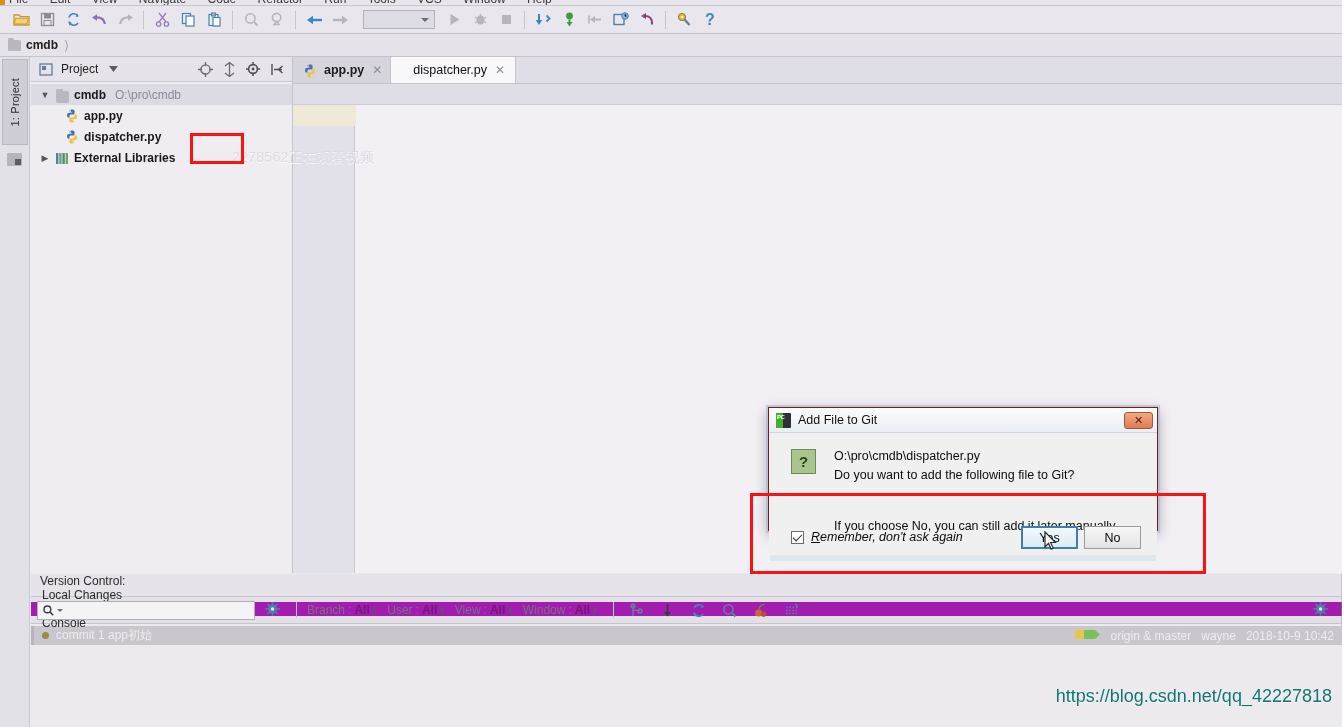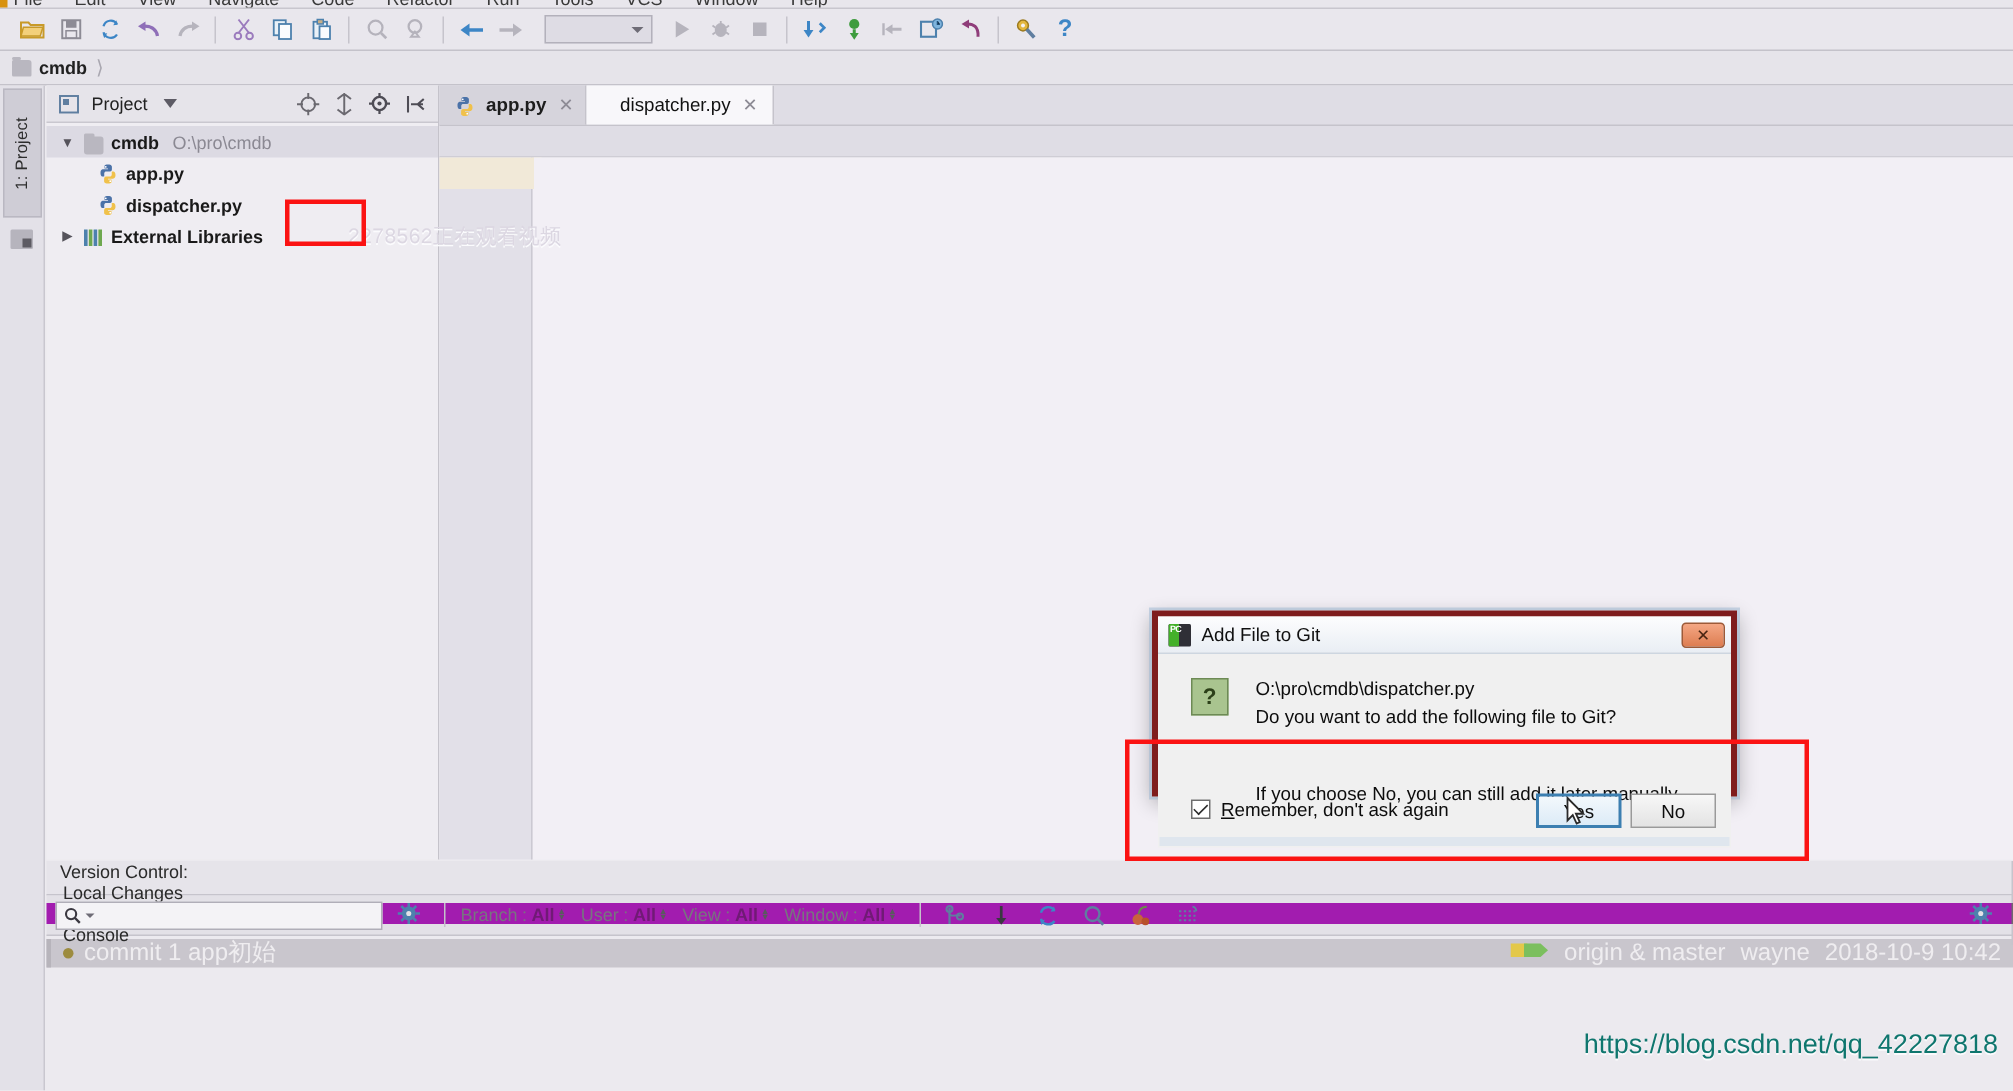--- a/index.html
+++ b/index.html
@@ -170,30 +170,30 @@
     display: flex; align-items: center; padding-left: 5px; gap: 3px;
   }
   .searchbox .cv { width:0;height:0;border-left:3px solid transparent;border-right:3px solid transparent;border-top:3px solid #6e6c76;}
   .fsep { width: 1px; height: 16px; background: #c4c2ca; margin: 0 5px; }
   .filt { display: flex; align-items: center; gap: 3px; color: #77757f; font-size: 12px; margin-right: 6px;}
   .filt b { color: #701a75; font-weight: bold; }
   .updn { display: inline-flex; flex-direction: column; line-height: 4px; color: #5b5960; font-size: 7px; }
 
   .loglist { height: 101px; background: #eceaef; padding-top: 2px; }
   .logrow { height: 19px; background: #c9c6cd; display: flex; align-items: center;
-            padding: 0 8px; gap: 7px; font-size: 16px; color: #efedf0;
+            padding: 0 8px; gap: 7px; font-size: 12px; color: #efedf0;
             border-left: 3px solid #b7b4bb; }
   .logdot { width: 7px; height: 7px; border-radius: 50%; background: #9d8c3f; flex: 0 0 7px; }
   .logright { margin-left: auto; display: flex; align-items: center; gap: 10px; color: #efedf0; }
 
   
   .dlg {
     position: absolute; left: 768px; top: 407px; width: 390px; height: 124px;
     background: #f0f0f0;
-    border: 4px solid #7f1d1d;
+    border: 1px solid #7f1d1d;
     box-shadow: 0 0 0 2px rgba(160,185,212,.55), 0 4px 13px rgba(0,0,0,.32);
   }
   .dlgtitle {
     height: 25px; display: flex; align-items: center; gap: 7px; padding: 0 4px 0 7px;
     background: linear-gradient(#fdfdfe, #e9eef4);
     border-bottom: 1px solid #cdd6e0;
     font-size: 12.5px; color: #101010;
   }
   .pcicon { width: 15px; height: 15px; position: relative; background: #2f2f36; border-radius: 1px; overflow:hidden;}
   .pcicon:before { content:""; position:absolute; left:0; top:0; width:7px; height:15px; background:#43b02a;}
@@ -207,21 +207,21 @@
   .dlgbody { position: relative; height: 129px; background: #f0f0f0; }
   .qbox {
     position: absolute; left: 22px; top: 16px; width: 25px; height: 25px;
     background: #a9c48f; border: 1px solid #6d8a55;
     display: flex; align-items: center; justify-content: center;
     color: #2c4019; font-weight: bold; font-size: 15px;
   }
   .qtext { position: absolute; left: 65px; top: 14px; font-size: 12.5px; color: #0c0c0c; line-height: 19px; }
   .qnote { position: absolute; left: 65px; top: 86px; font-size: 12.5px; color: #0c0c0c; }
   .dlgfoot { position: absolute; left: 0; right: 0; bottom: 0; height: 40px; }
-  .remember { position: absolute; left: 22px; top: 8px; display: flex; align-items: flex-start; gap: 7px; font-size: 12.5px; color: #0c0c0c; }
+  .remember { position: absolute; left: 22px; top: 8px; display: flex; align-items: flex-end; gap: 7px; font-size: 12.5px; color: #0c0c0c; font-style: italic; }
   .cbx { width: 13px; height: 13px; border: 1px solid #6d6d6d; background: #fff;
          display: flex; align-items: center; justify-content: center; }
   .cbx .tick { width: 9px; height: 5px; border-left: 1.6px solid #2a2a2a; border-bottom: 1.6px solid #2a2a2a;
                transform: rotate(-45deg); margin-top: -3px; }
   .mn { text-decoration: underline; }
   .btn {
     position: absolute; top: 4px; width: 57px; height: 23px;
     background: linear-gradient(#f7f7f7, #e3e3e3);
     border: 1px solid #9a9a9a; display: flex; align-items: center; justify-content: center;
     font-size: 12.5px; color: #0c0c0c;

